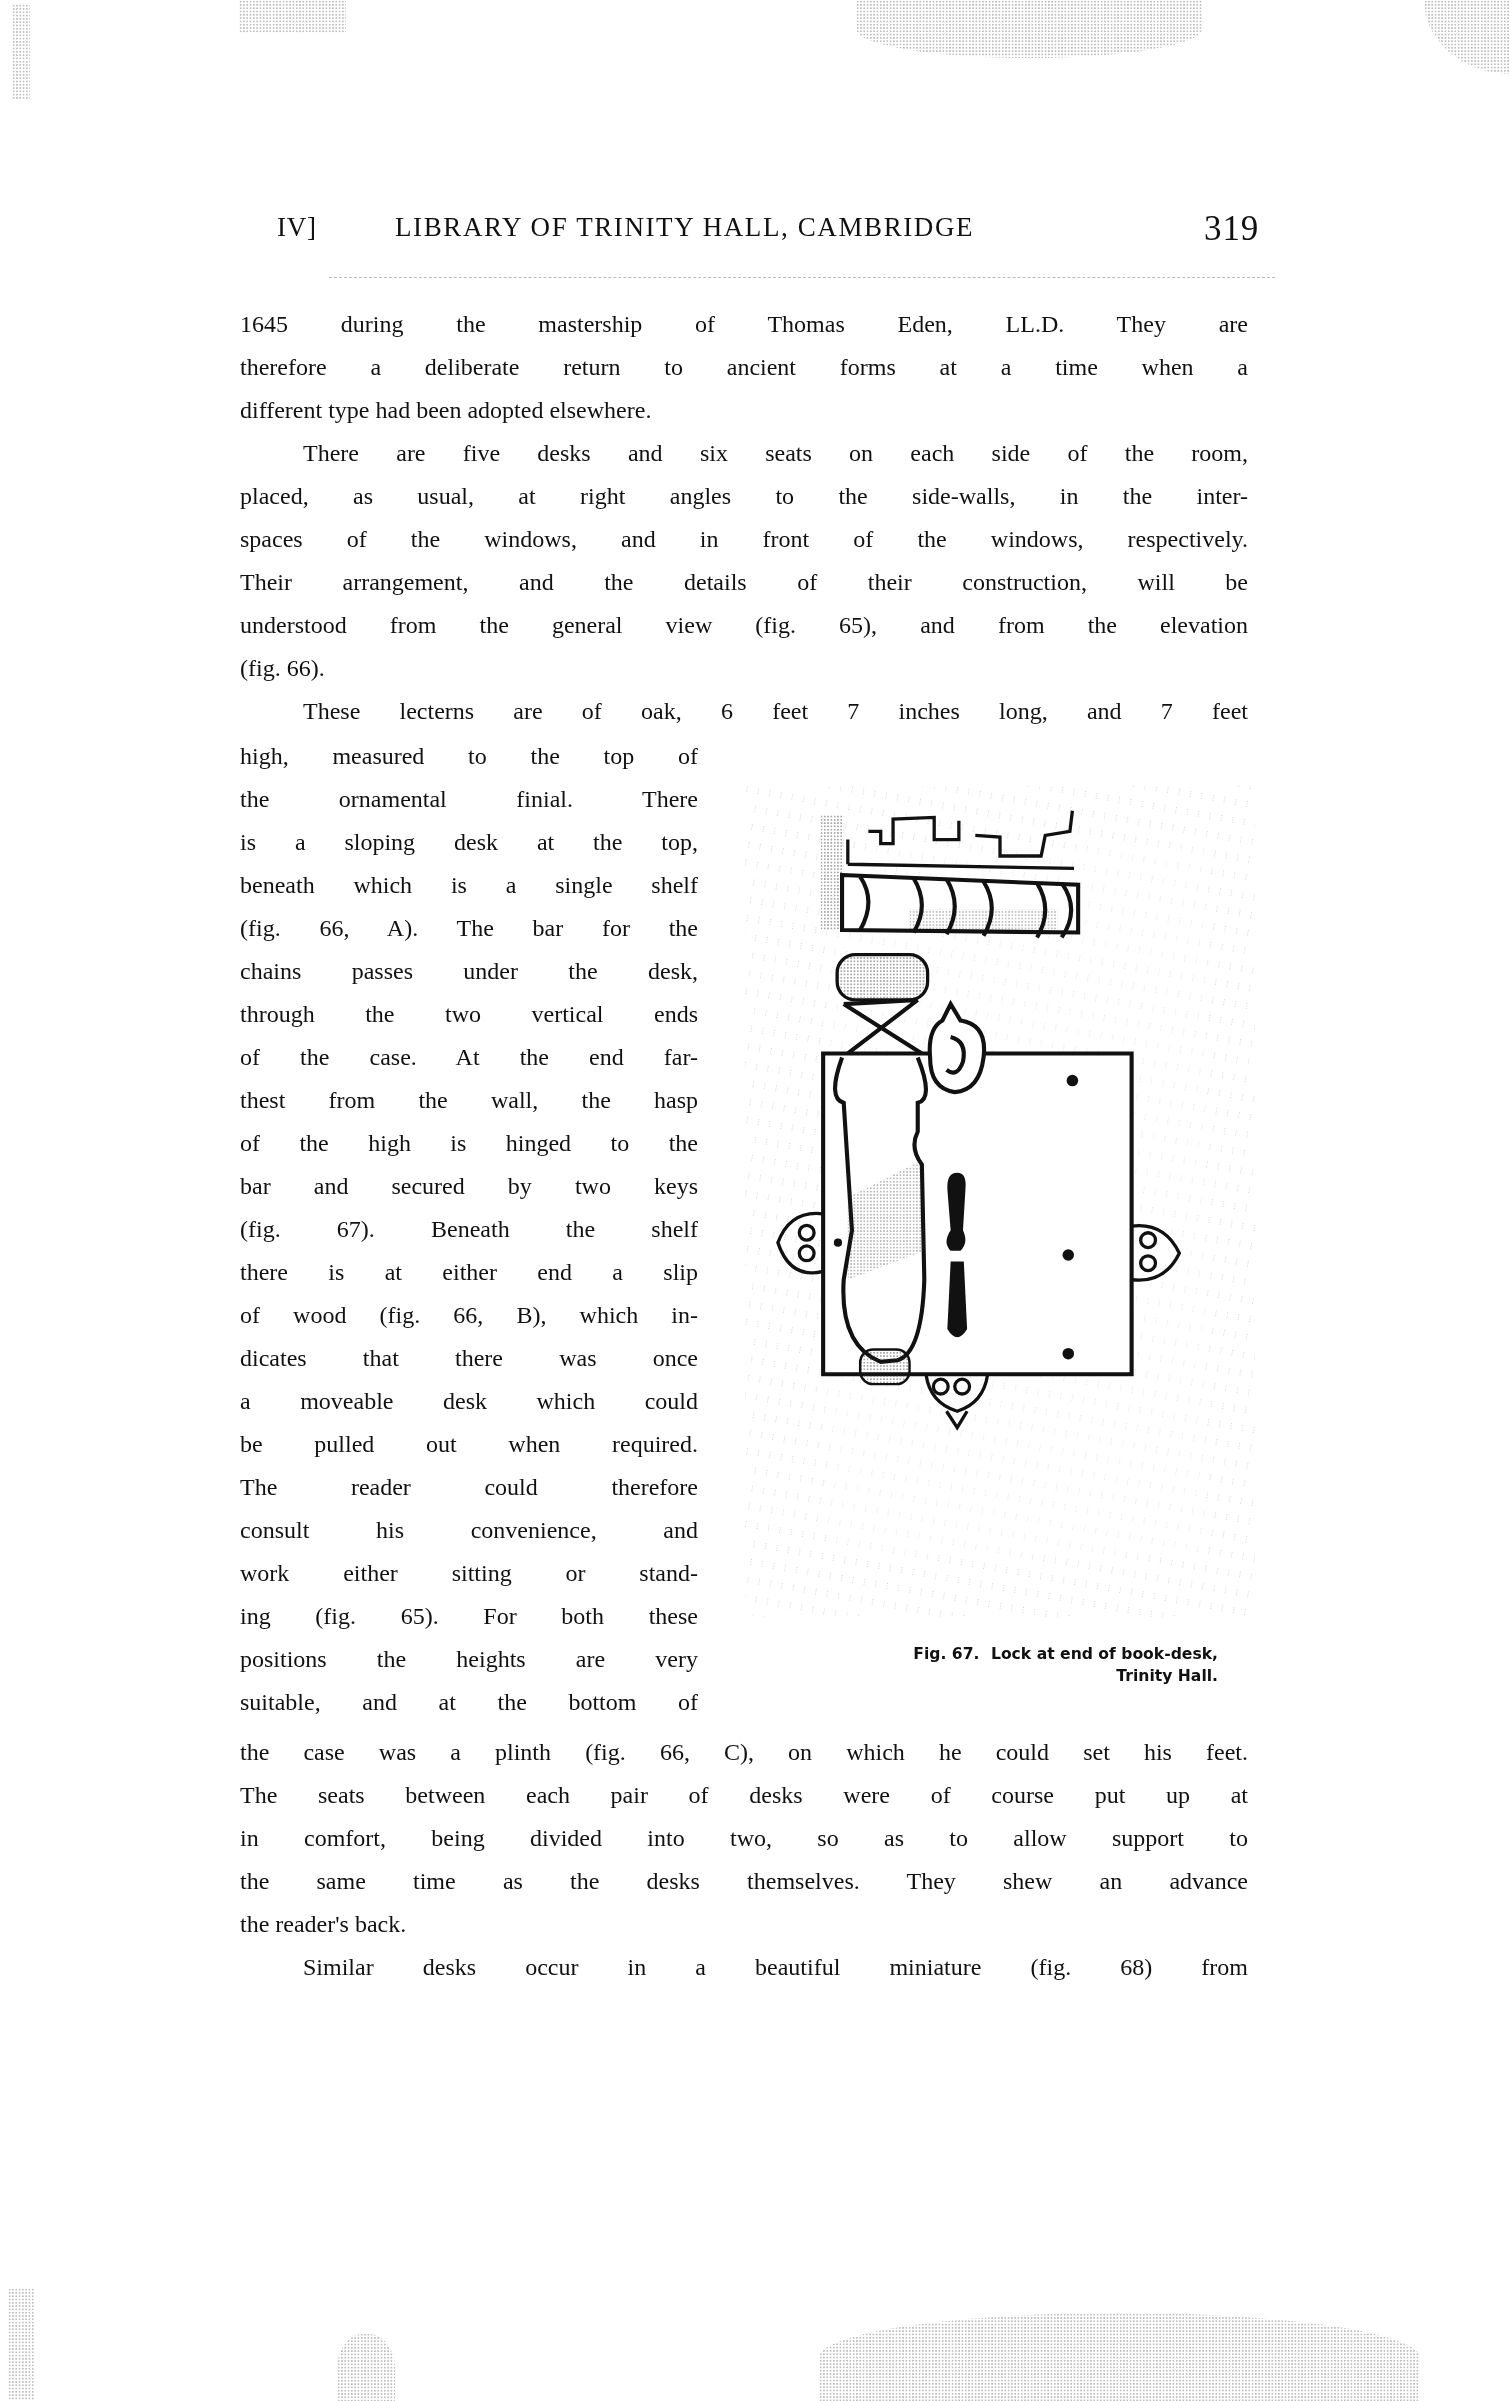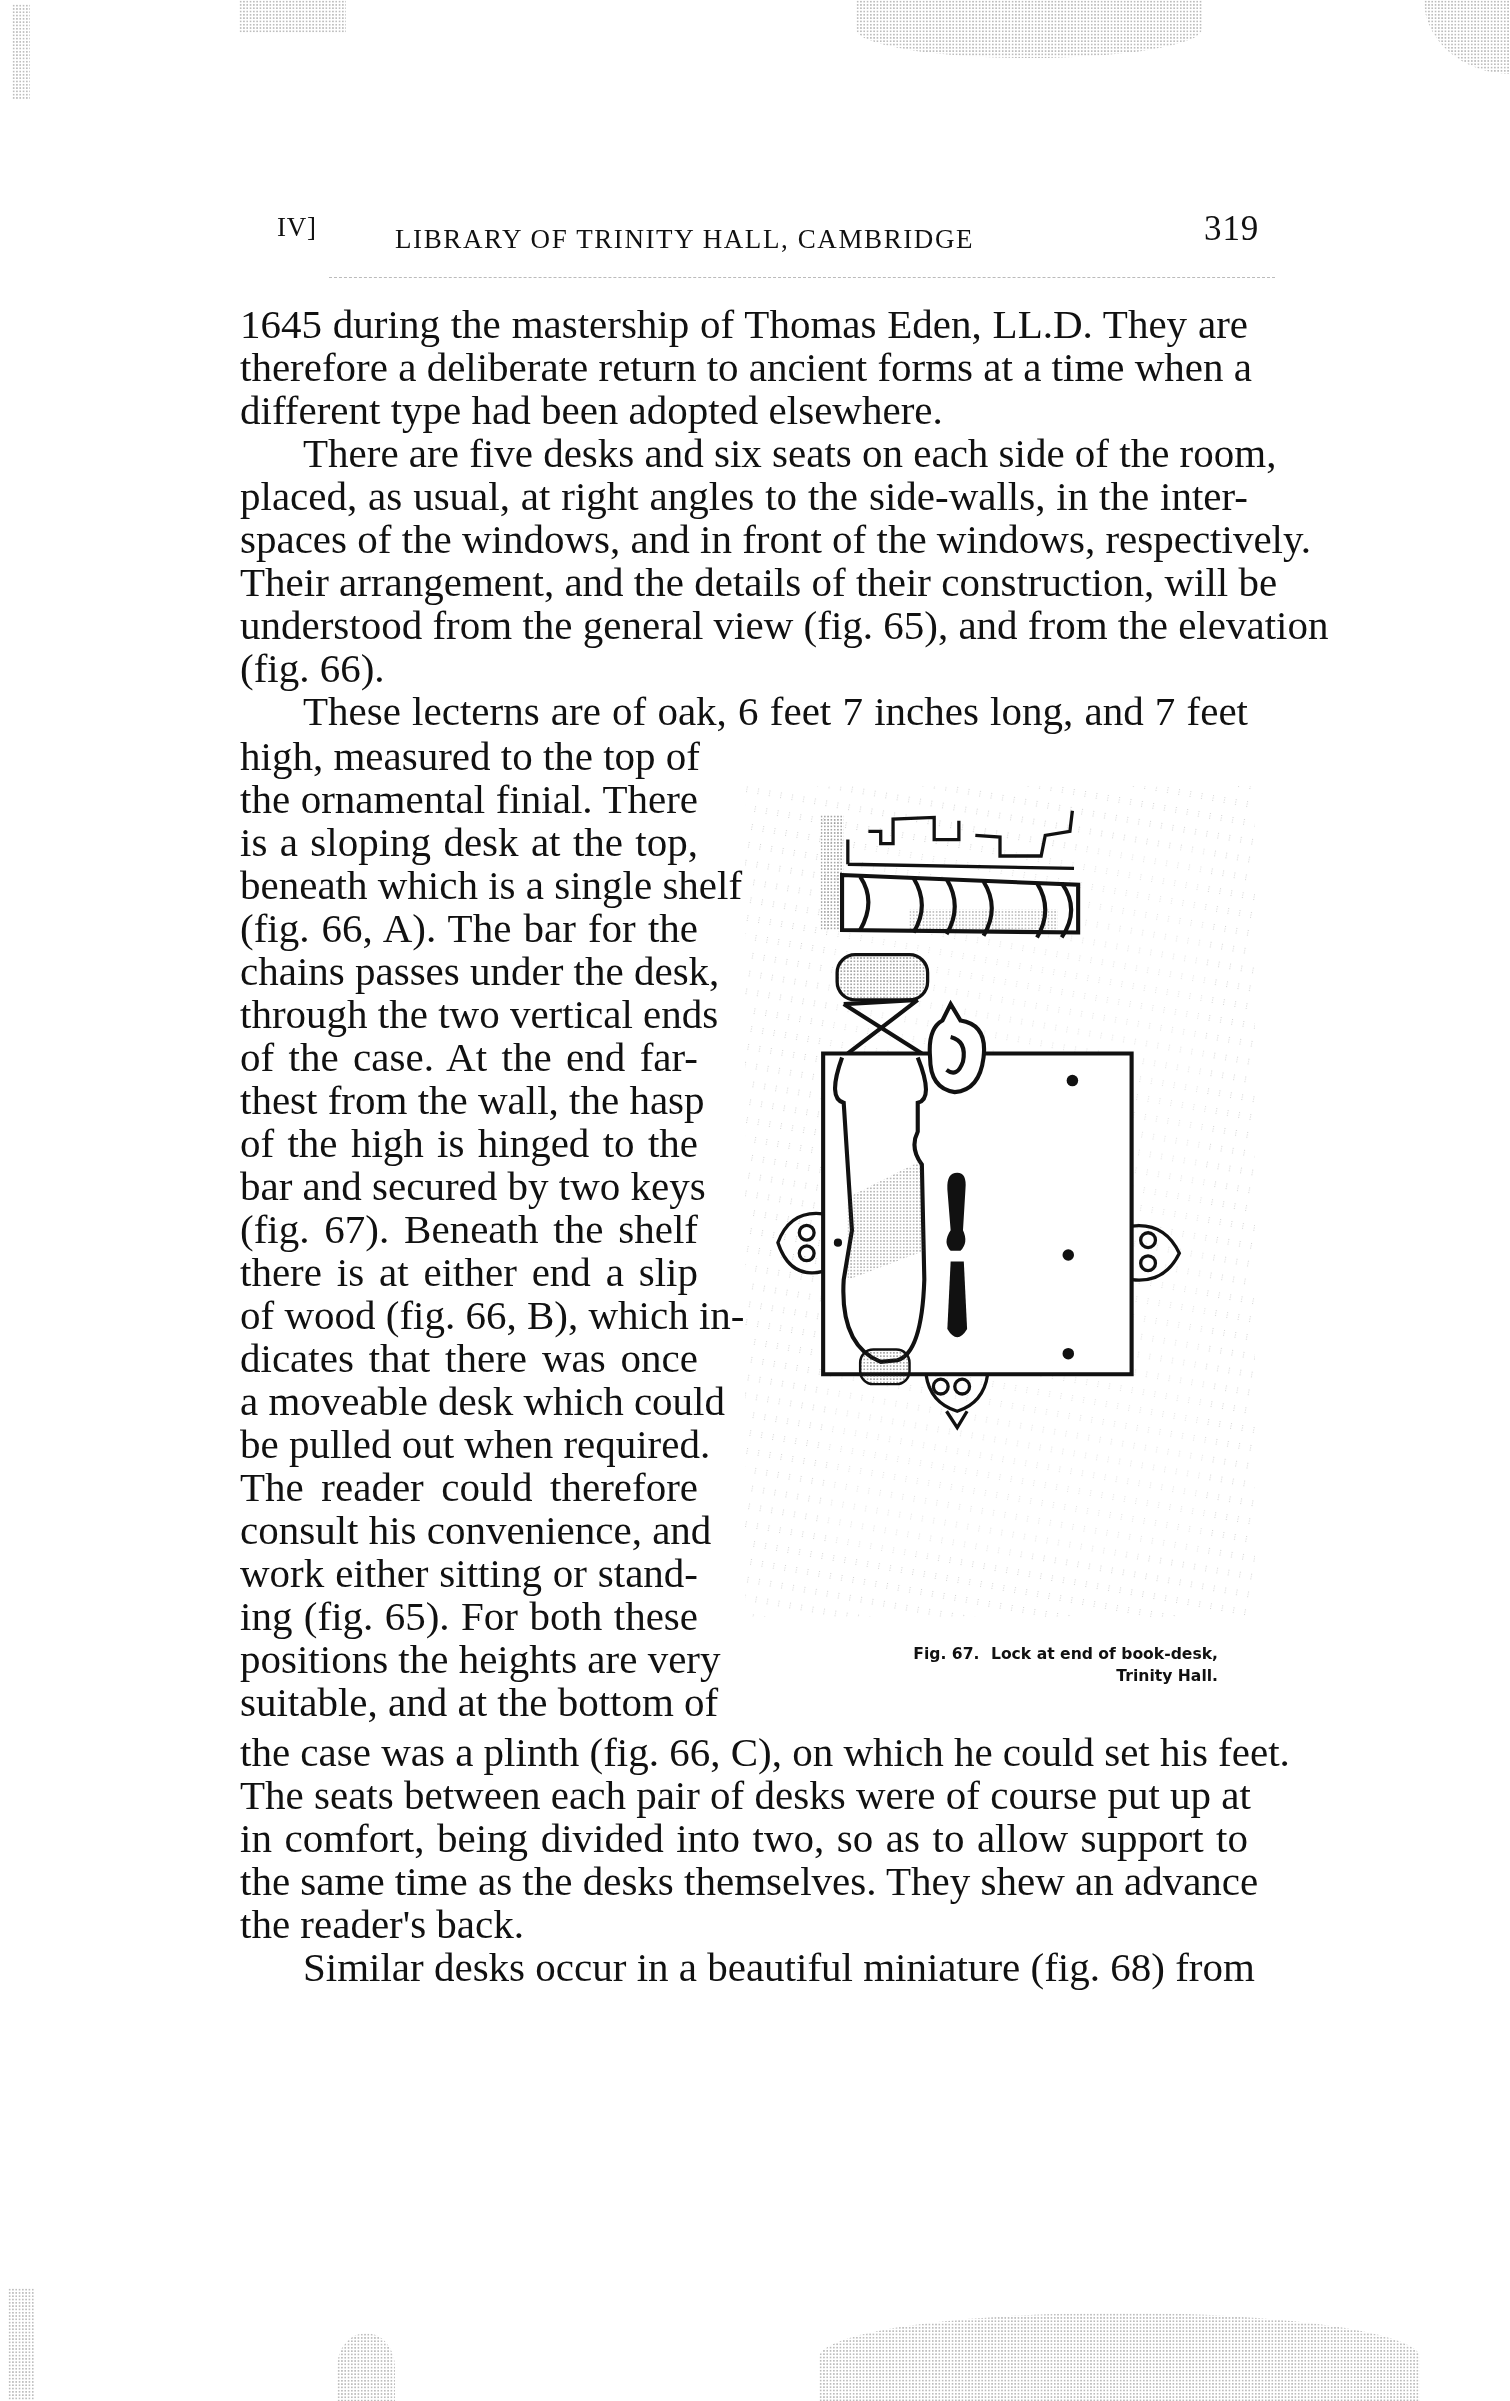--- a/index.html
+++ b/index.html
@@ -6,26 +6,26 @@
   body { width: 1511px; height: 2401px; position: relative; overflow: hidden;
          font-family: "Liberation Serif", "DejaVu Serif", serif; color: #111; }
 
   .scan-artifact { position: absolute; opacity: 0.35;
     background-image: radial-gradient(#444 0.7px, transparent 1px);
     background-size: 3.3px 3.3px; }
 
   .running-head { position: absolute; left: 277px; top: 212px; width: 982px; height: 41px;
     font-size: 27px; letter-spacing: 0.8px; font-family: Liberation Serif, serif; }
   .running-head .section { position: absolute; left: 0; top: 0; }
-  .running-head .title { position: absolute; left: 118px; top: 12px; letter-spacing: 1.6px; }
+  .running-head .title { position: absolute; left: 118px; top: 0; letter-spacing: 1.6px; }
   .running-head .page-no { position: absolute; right: 0; top: -3.3px; font-size: 35px; }
   .head-rule { position: absolute; left: 329px; top: 277px; width: 946px; height: 0.8px;
     border-top: 0.8px dashed #bbb; }
 
-  .text-block { position: absolute; font-size: 41px; line-height: 43px; text-align: justify; }
+  .text-block { position: absolute; font-size: 24px; line-height: 43px; text-align: justify; }
   .text-block p { margin: 0; }
   .text-block .ln { display: block; text-align: justify; text-align-last: justify; white-space: nowrap; }
   .text-block .ln.last { text-align-last: left; }
   .indent { padding-left: 63px; }
 
   .top-block { left: 240px; top: 303px; width: 1008px; }
   .wrap-block { left: 240px; top: 735px; width: 458px; }
   .bottom-block { left: 240px; top: 1731px; width: 1008px; }
 
   .figure { position: absolute; left: 745px; top: 786px; width: 510px; height: 831px; }

